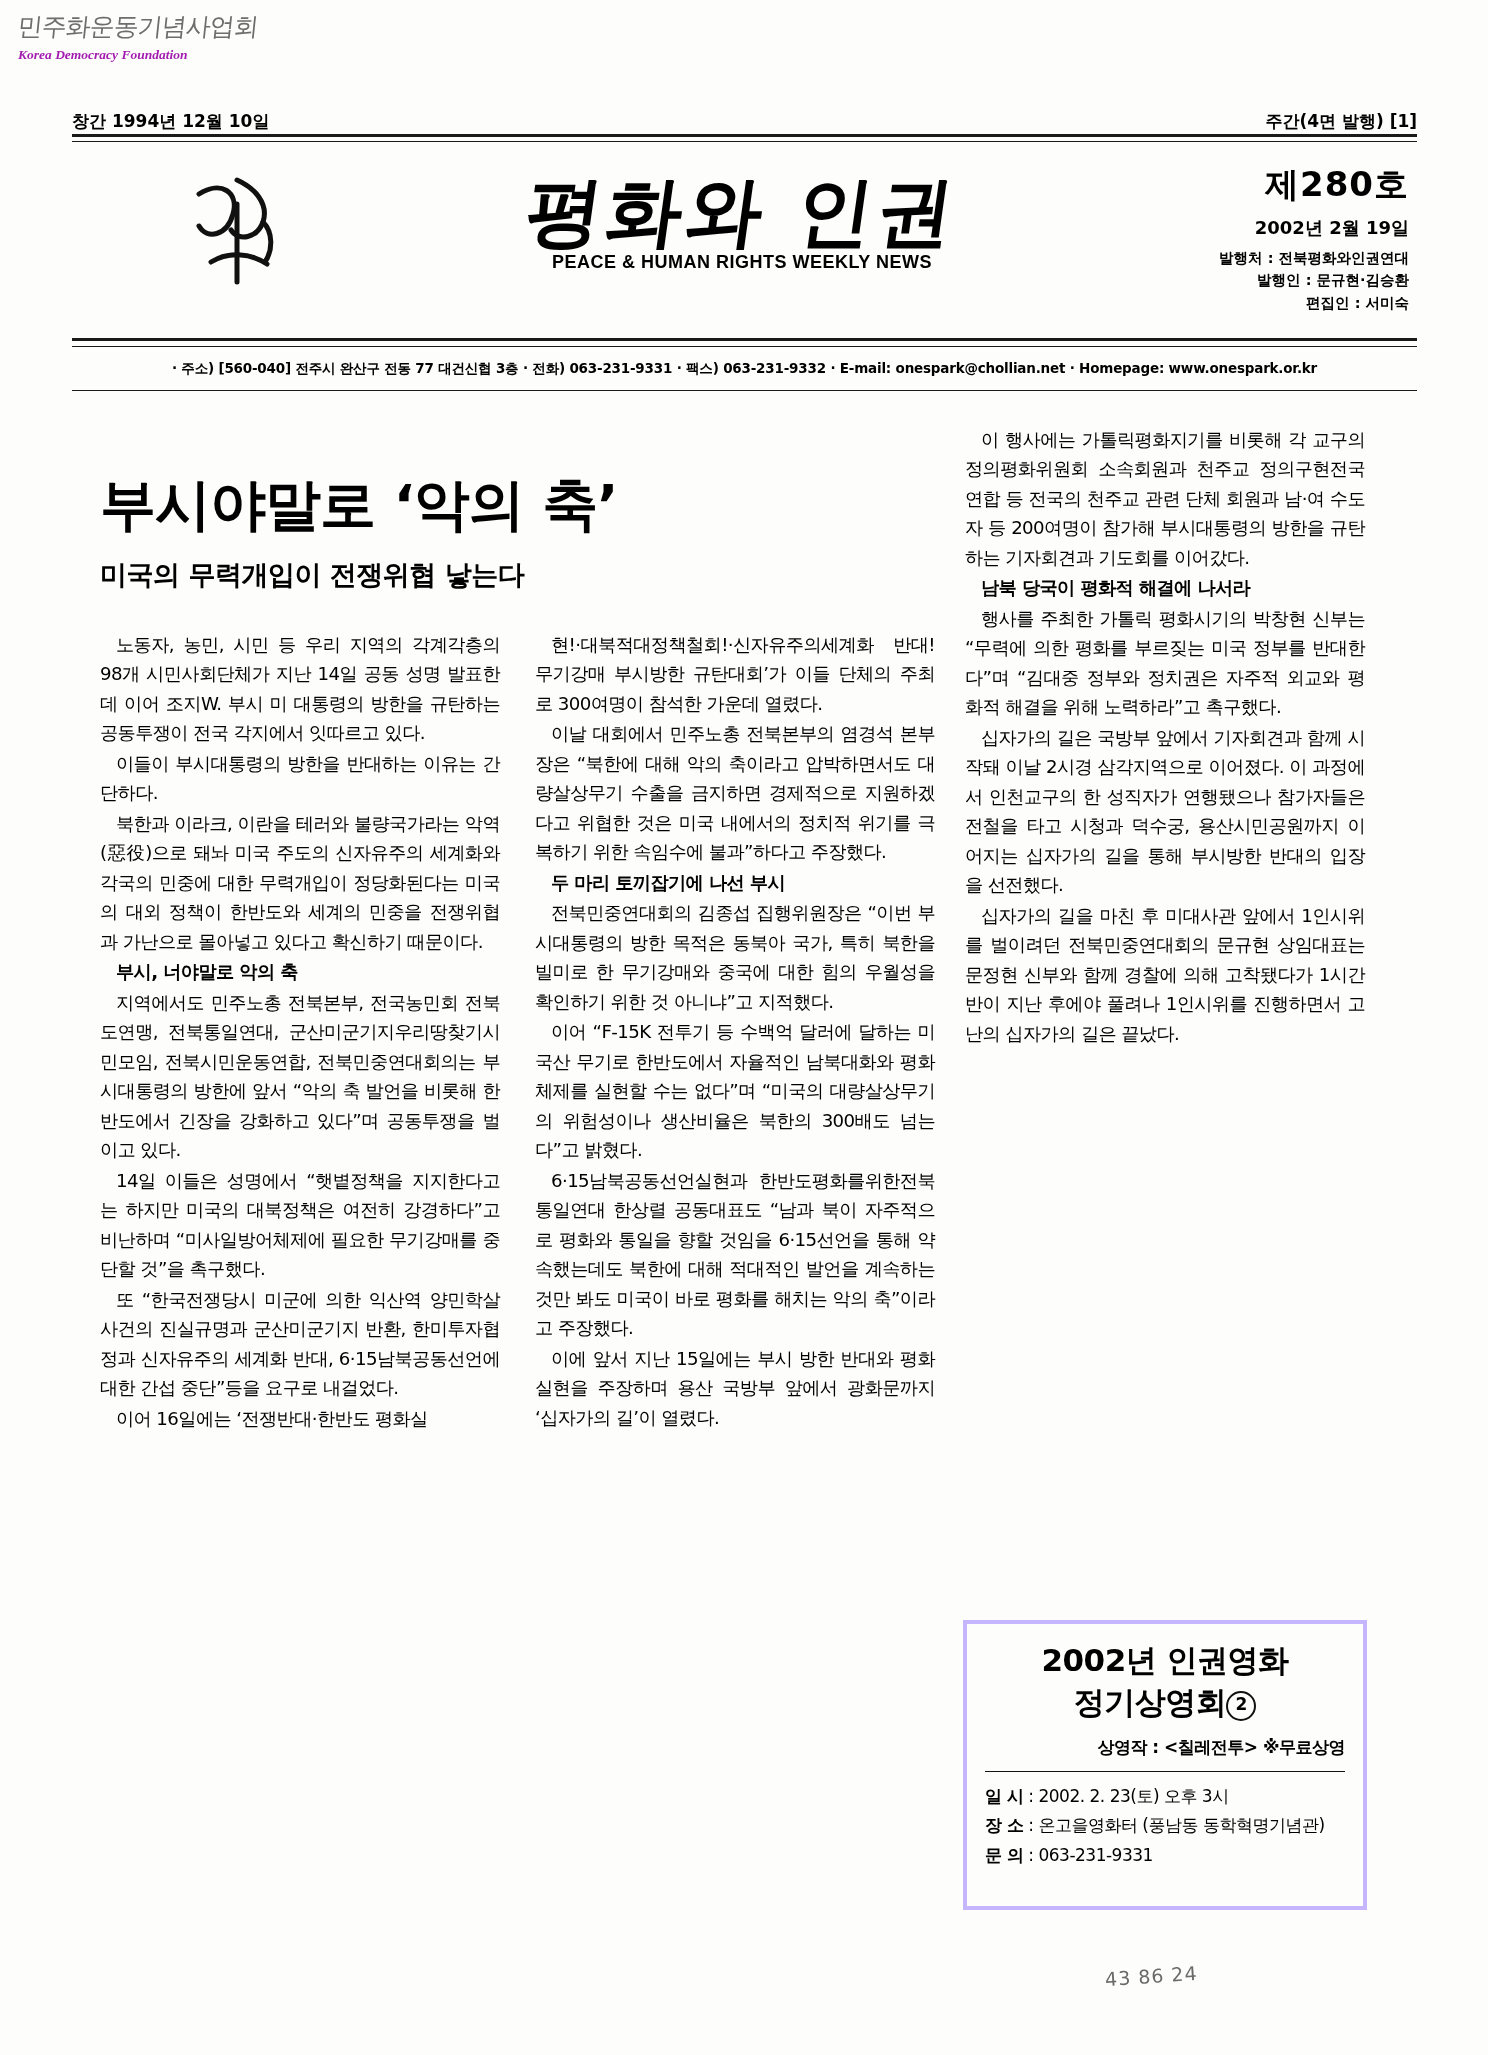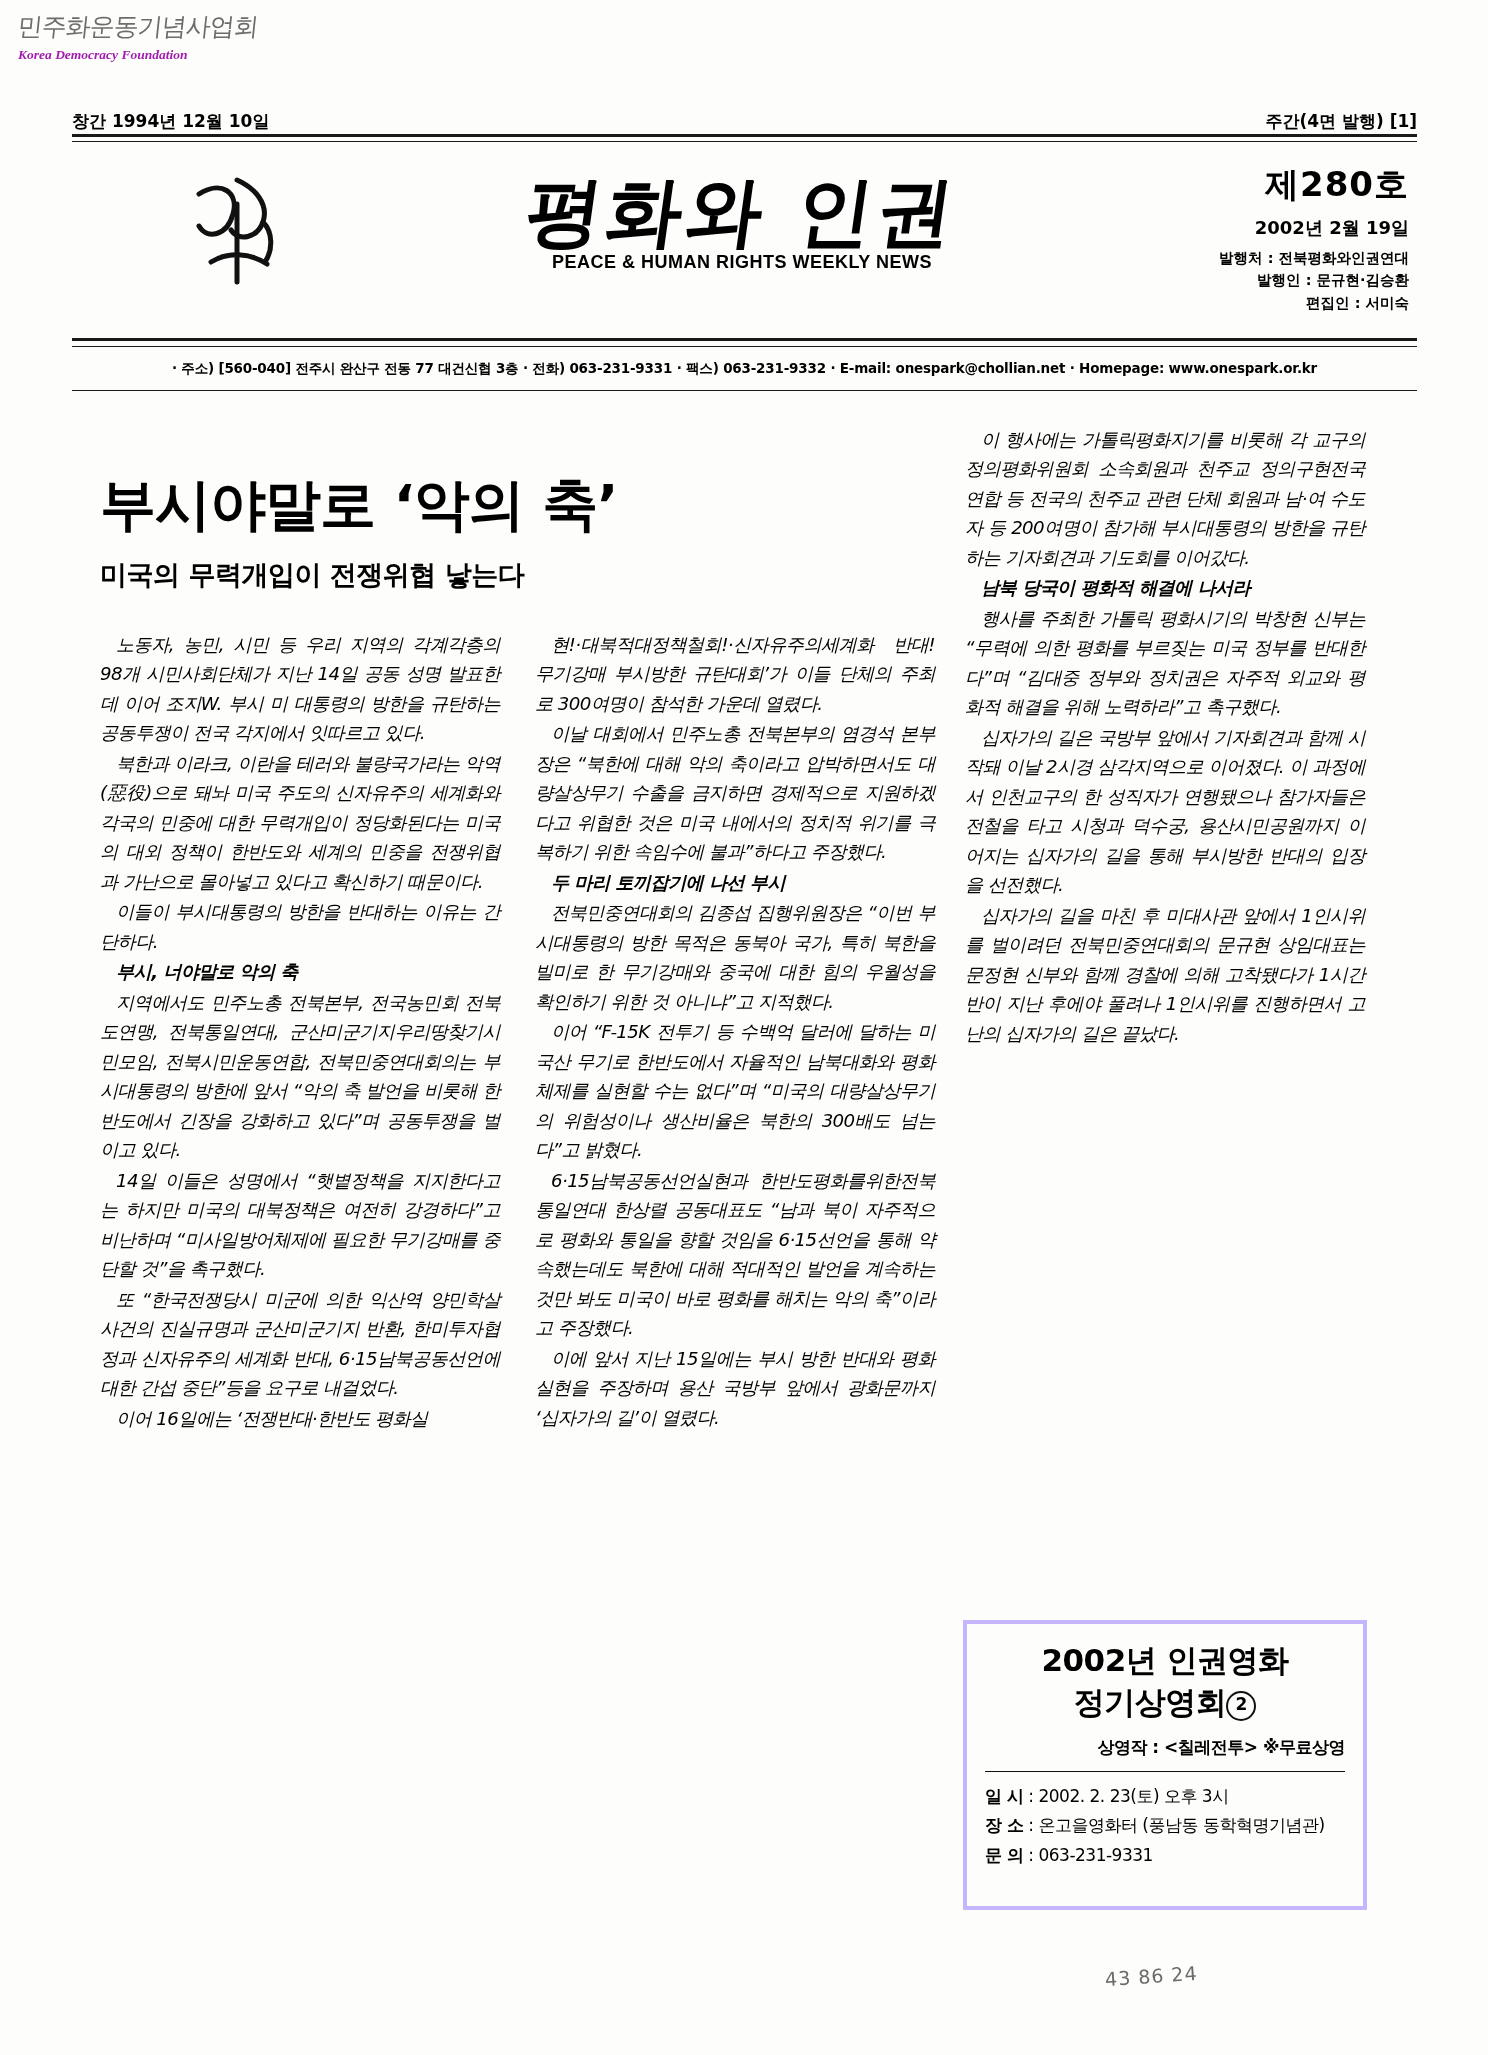--- a/index.html
+++ b/index.html
@@ -173,21 +173,20 @@
     letter-spacing: -0.5px;
   }
 
   .col {
     position: absolute;
     font-family: "DejaVu Sans", sans-serif;
     font-size: 18.2px;
     line-height: 1.62;
     text-align: justify;
     letter-spacing: -0.6px;
-    font-style: italic;
   }
   .col p {
     margin: 0 0 1px 0;
     text-indent: 16px;
   }
   .sec-title {
     margin: 17px 0 12px 0;
     font-weight: bold;
     text-indent: 0;
     letter-spacing: -0.6px;
@@ -308,22 +307,22 @@
   <div class="rule-thin" style="top:346px;"></div>
 
   <div class="contact-bar">· 주소) [560-040] 전주시 완산구 전동 77 대건신협 3층 · 전화) 063-231-9331 · 팩스) 063-231-9332 · E-mail: onespark@chollian.net · Homepage: www.onespark.or.kr</div>
   <div class="rule-thin" style="top:390px;"></div>
 
   <h1 class="headline">부시야말로 ‘악의 축’</h1>
   <h2 class="subhead">미국의 무력개입이 전쟁위협 낳는다</h2>
 
   <div class="col" id="col1">
       <p>노동자, 농민, 시민 등 우리 지역의 각계각층의 98개 시민사회단체가 지난 14일 공동 성명 발표한데 이어 조지W. 부시 미 대통령의 방한을 규탄하는 공동투쟁이 전국 각지에서 잇따르고 있다.</p>
+      <p>이들이 부시대통령의 방한을 반대하는 이유는 간단하다.</p>
       <p>북한과 이라크, 이란을 테러와 불량국가라는 악역(惡役)으로 돼놔 미국 주도의 신자유주의 세계화와 각국의 민중에 대한 무력개입이 정당화된다는 미국의 대외 정책이 한반도와 세계의 민중을 전쟁위협과 가난으로 몰아넣고 있다고 확신하기 때문이다.</p>
-      <p>이들이 부시대통령의 방한을 반대하는 이유는 간단하다.</p>
       <p class="sec-title">부시, 너야말로 악의 축</p>
       <p>지역에서도 민주노총 전북본부, 전국농민회 전북도연맹, 전북통일연대, 군산미군기지우리땅찾기시민모임,  전북시민운동연합, 전북민중연대회의는  부시대통령의  방한에 앞서 “악의 축 발언을 비롯해 한반도에서 긴장을 강화하고 있다”며 공동투쟁을 벌이고 있다.</p>
       <p>14일 이들은 성명에서 “햇볕정책을 지지한다고는 하지만 미국의 대북정책은 여전히 강경하다”고 비난하며 “미사일방어체제에 필요한 무기강매를 중단할 것”을 촉구했다.</p>
       <p>또 “한국전쟁당시 미군에 의한 익산역 양민학살 사건의 진실규명과 군산미군기지 반환, 한미투자협정과 신자유주의 세계화 반대, 6·15남북공동선언에 대한 간섭 중단”등을 요구로 내걸었다.</p>
       <p>이어 16일에는 ‘전쟁반대·한반도 평화실</p>
     </div>
   <div class="col" id="col2">
       <p>현!·대북적대정책철회!·신자유주의세계화 반대! 무기강매 부시방한 규탄대회’가 이들 단체의 주최로 300여명이 참석한 가운데 열렸다.</p>
       <p>이날 대회에서 민주노총 전북본부의 염경석 본부장은 “북한에 대해 악의 축이라고 압박하면서도 대량살상무기 수출을 금지하면 경제적으로 지원하겠다고 위협한 것은 미국 내에서의 정치적 위기를 극복하기 위한 속임수에 불과”하다고 주장했다.</p>
       <p class="sec-title">두 마리 토끼잡기에 나선 부시</p>

